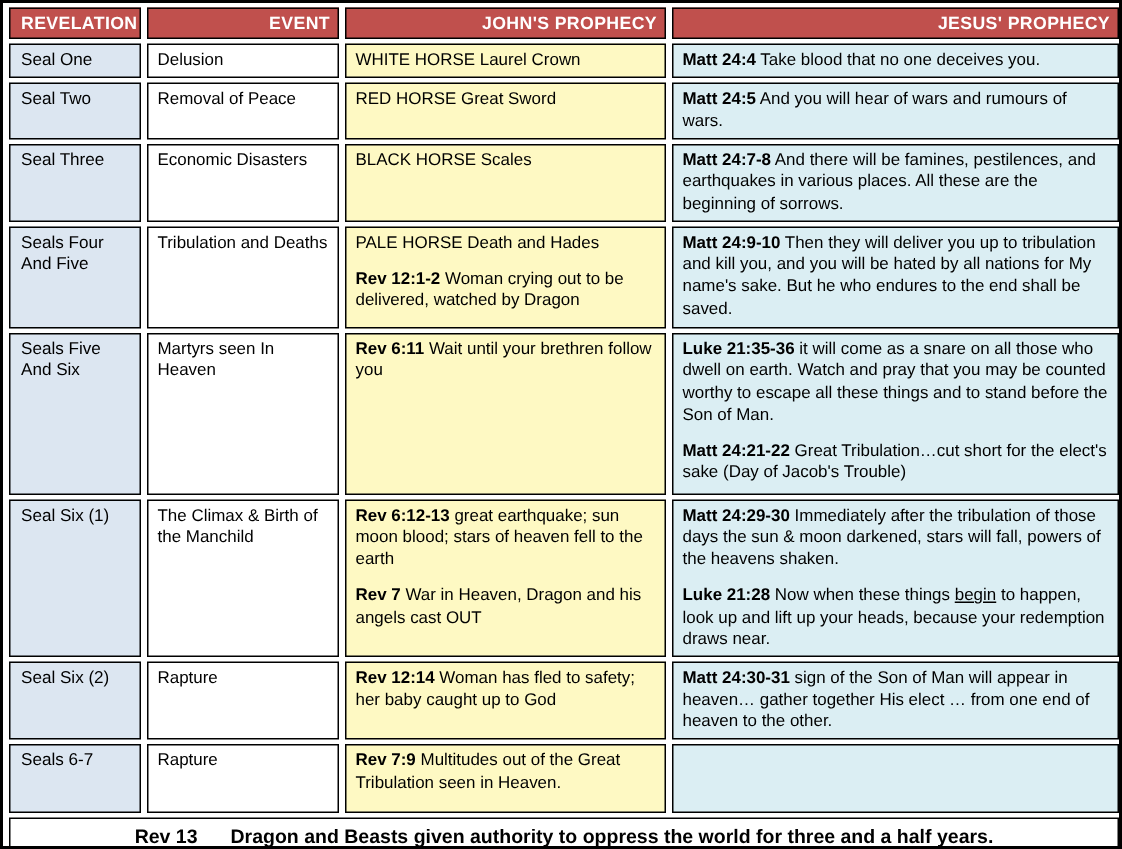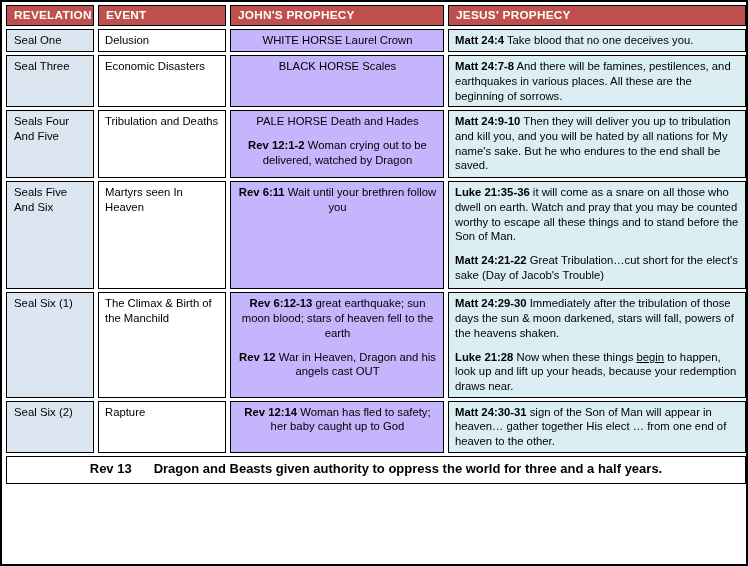--- a/index.html
+++ b/index.html
@@ -48,39 +48,38 @@
     overflow: hidden;
   }
 
   
   tr.header-row th {
     background: #C0504D;
     color: #ffffff;
     font-weight: bold;
     font-size: 11.8px;
     letter-spacing: 0.25px;
-    text-align: left;
+    text-align: right;
     padding: 2px 5px 2px 7px;
     height: 18px;
     border: 1.6px solid #000000;
   }
 
   td.cell-rev {
     background: #DCE6F1;
     font-weight: normal;
     font-size: 11.4px;
     padding-left: 7px;
   }
   td.cell-event {
     background: #FFFFFF;
     margin-top: 12px;
   }
   td.cell-john {
-    background: #c4b5fd;
-    text-align: center;
+    background: #fef9c3;
   }
   td.cell-jesus {
     background: #DBEEF3;
   }
 
   
   tr.r1 td { height: 22px; }
   tr.r2 td { height: 36px; }
   tr.r3 td { height: 44px; }
   tr.r4 td { height: 68px; }
@@ -130,20 +129,30 @@
         <td class="cell-rev">Seal One</td>
         <td class="cell-event">Delusion</td>
         <td class="cell-john">
           <span>WHITE HORSE    Laurel Crown</span>
         </td>
         <td class="cell-jesus">
           <span class="ref">Matt 24:4</span><span> Take blood that no one deceives you.</span>
         </td>
       </tr>
 
+      <tr class="r2">
+        <td class="cell-rev">Seal Two</td>
+        <td class="cell-event">Removal of Peace</td>
+        <td class="cell-john">
+          <span>RED HORSE        Great Sword</span>
+        </td>
+        <td class="cell-jesus">
+          <span class="ref">Matt 24:5</span><span> And you will hear of wars and rumours of wars.</span>
+        </td>
+      </tr>
 
       <tr class="r3">
         <td class="cell-rev">Seal Three</td>
         <td class="cell-event">Economic Disasters</td>
         <td class="cell-john">
           <span>BLACK HORSE    Scales</span>
         </td>
         <td class="cell-jesus">
           <span class="ref">Matt 24:7-8</span><span> And there will be famines, pestilences, and earthquakes in various places. All these are the beginning of sorrows.</span>
         </td>
@@ -174,40 +183,50 @@
           <span class="ref">Matt 24:21-22</span><span> Great Tribulation…cut short for the elect's sake (Day of Jacob's Trouble)</span>
         </td>
       </tr>
 
       <tr class="r6">
         <td class="cell-rev">Seal Six (1)</td>
         <td class="cell-event">The Climax &amp; Birth of the Manchild</td>
         <td class="cell-john">
           <span class="ref">Rev 6:12-13</span><span> great earthquake; sun moon blood; stars of heaven fell to the earth</span>
           <span class="blankline"></span>
-          <span class="ref">Rev 12</span><span> War in Heaven, Dragon and his angels cast OUT</span>
+          <span class="ref">Rev 7</span><span> War in Heaven, Dragon and his angels cast OUT</span>
         </td>
         <td class="cell-jesus">
           <span class="ref">Matt 24:29-30</span><span> Immediately after the tribulation of those days the sun &amp; moon darkened, stars will fall, powers of the heavens shaken.</span>
           <span class="blankline"></span>
           <span class="ref">Luke 21:28</span><span> Now when these things </span><span class="uline">begin</span><span> to happen, look up and lift up your heads, because your redemption draws near.</span>
         </td>
       </tr>
 
       <tr class="r7">
         <td class="cell-rev">Seal Six (2)</td>
         <td class="cell-event">Rapture</td>
         <td class="cell-john">
           <span class="ref">Rev 12:14</span><span> Woman has fled to safety; her baby caught up to God</span>
         </td>
         <td class="cell-jesus">
           <span class="ref">Matt 24:30-31</span><span> sign of the Son of Man will appear in heaven… gather together His elect … from one end of heaven to the other.</span>
         </td>
       </tr>
 
+      <tr class="r8">
+        <td class="cell-rev">Seals 6-7</td>
+        <td class="cell-event">Rapture</td>
+        <td class="cell-john">
+          <span class="ref">Rev 7:9</span><span> Multitudes out of the Great Tribulation seen in Heaven.</span>
+        </td>
+        <td class="cell-jesus">
+          <span class="ref"></span><span></span>
+        </td>
+      </tr>
 
       <tr>
         <td class="footer-cell" colspan="4">
           <span class="footer-ref nowrap">Rev 13</span><span>Dragon and Beasts given authority to oppress the world for three and a half years.</span>
         </td>
       </tr>
 
     </tbody>
   </table>
 </div>

